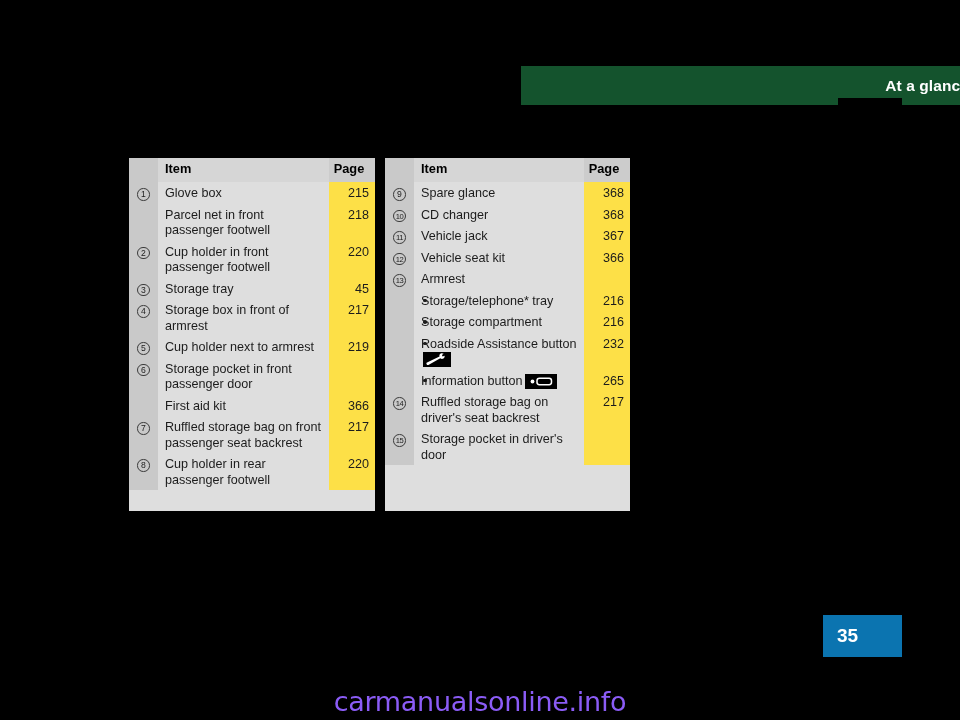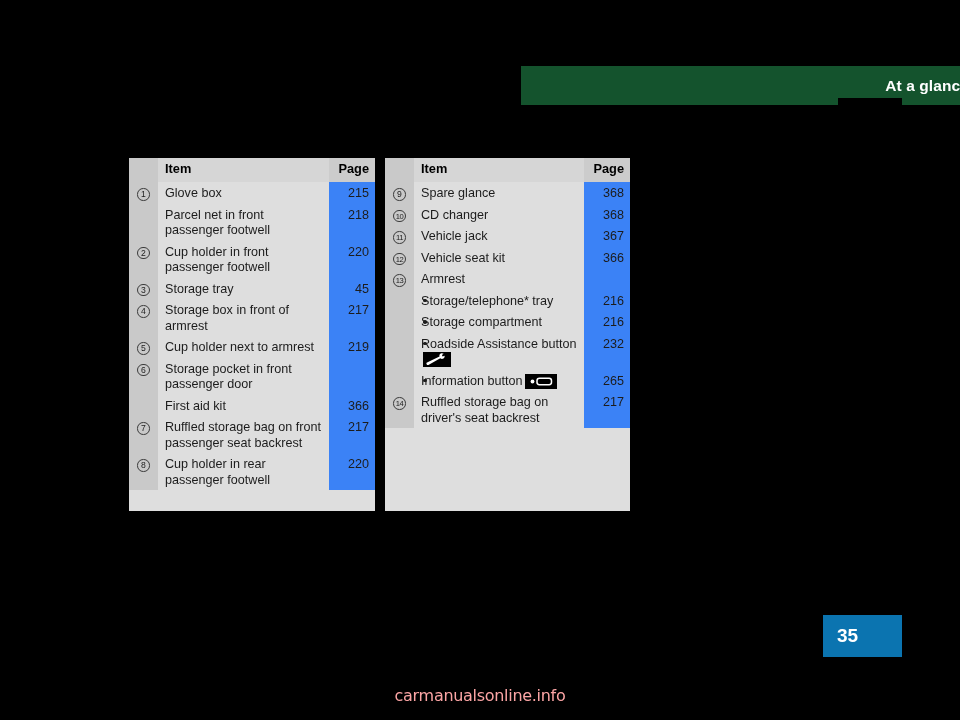--- a/index.html
+++ b/index.html
@@ -66,22 +66,22 @@
     font-weight: bold;
   }
 
   
   .watermark {
     position: absolute;
     left: 0;
     top: 686px;
     width: 960px;
     text-align: center;
-    color: #fca5a5;
-    font-size: 16px;
+    color: #8b5cf6;
+    font-size: 27px;
     letter-spacing: -0.3px;
     font-family: "DejaVu Sans", sans-serif;
   }
 
   
   .table-block {
     position: absolute;
     top: 158px;
     background: #dedede;
     box-sizing: border-box;
@@ -113,39 +113,39 @@
     height: 24px;
     background: #cccccc;
     font-weight: bold;
     font-size: 12.8px;
     color: #000000;
     padding-top: 3px;
     box-sizing: border-box;
   }
   .tbl thead th.h-num  { background: #c9c9c9; }
   .tbl thead th.h-item { background: #d6d6d6; padding-left: 7px; }
-  .tbl thead th.h-pg   { background: #cccccc; text-align: right; padding-right: 6px; }
+  .tbl thead th.h-pg   { background: #cccccc; text-align: center; padding-right: 6px; }
 
   
   .tbl tbody td.c-num {
     background: #c9c9c9;
     text-align: center;
     padding-top: 4px;
     padding-bottom: 2px;
   }
   .tbl tbody td.c-item {
     background: #dedede;
     padding-left: 7px;
     padding-right: 4px;
     padding-top: 4px;
     padding-bottom: 2px;
     line-height: 15.5px;
   }
   .tbl tbody td.c-pg {
-    background: #3b82f6;
+    background: #fde047;
     text-align: right;
     padding-right: 6px;
     padding-top: 4px;
     padding-bottom: 2px;
   }
 
   
   .tbl tbody tr.filler td { height: 100%; padding: 0; }
 
   
@@ -336,20 +336,25 @@
                 <circle cx="7.5" cy="7.5" r="1.9" fill="#ffffff"></circle>
                 <rect x="12" y="4.3" width="14.5" height="6.4" rx="2.4" ry="2.4" fill="none" stroke="#ffffff" stroke-width="1.5"></rect>
               </svg></span></td>
           <td class="c-pg">265</td>
         </tr>
         <tr>
           <td class="c-num"><span class="circ wide">14</span></td>
           <td class="c-item"><span>Ruffled storage bag on driver's seat backrest</span></td>
           <td class="c-pg">217</td>
         </tr>
+        <tr>
+          <td class="c-num"><span class="circ wide">15</span></td>
+          <td class="c-item"><span>Storage pocket in driver's door</span></td>
+          <td class="c-pg"></td>
+        </tr>
         <tr class="filler">
           <td class="c-num"></td>
           <td class="c-item"></td>
           <td class="c-pg"></td>
         </tr>
       </tbody>
   </table>
 </div>
 
 <div class="page-badge">

